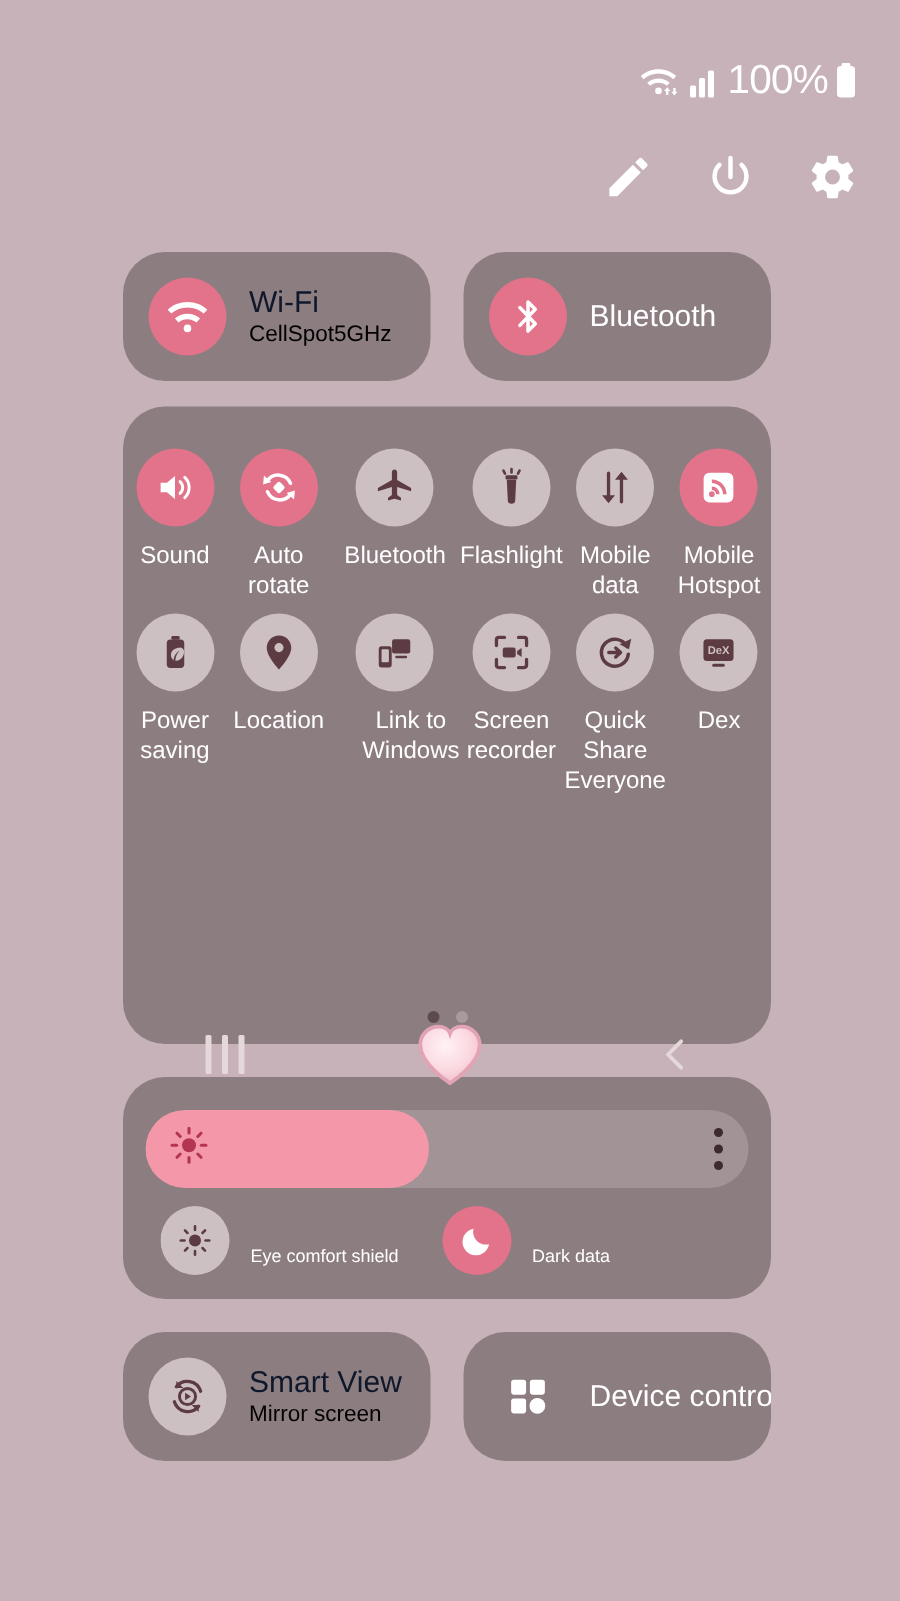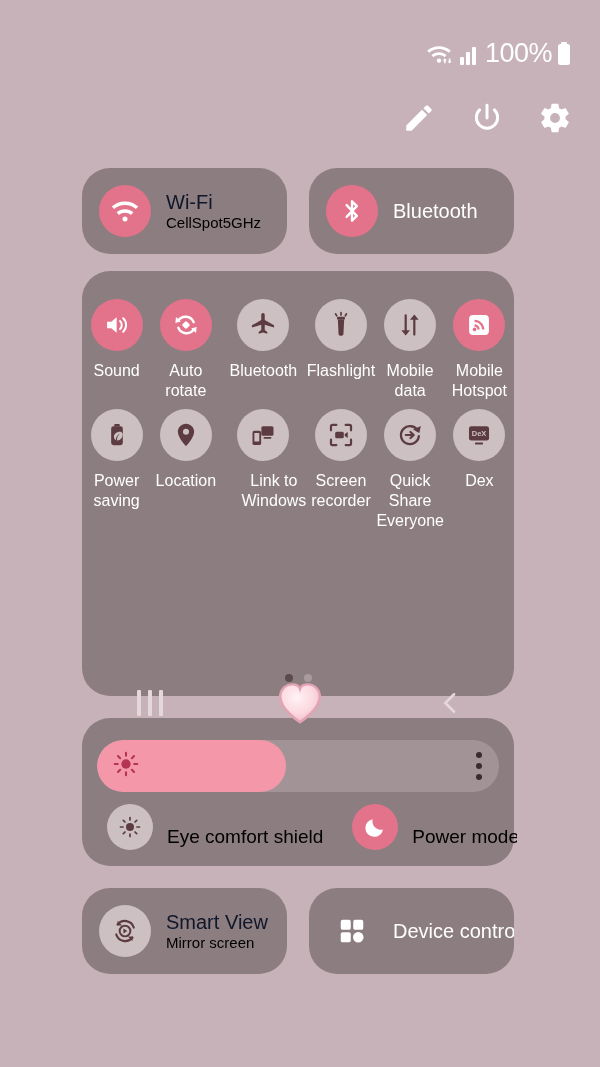--- a/index.html
+++ b/index.html
@@ -74,21 +74,21 @@
     position: absolute; left: 15px; top: 22px; width: 402px; height: 52px;
     border-radius: 26px; background: #a29496; overflow: hidden;
   }
   .slider-fill { position: absolute; left: 0; top: 0; bottom: 0; border-radius: 26px; background: #f497a9; }
   .slider-sun { position: absolute; left: 16px; top: 50%; transform: translateY(-50%); }
   .slider-kebab { position: absolute; right: 17px; top: 50%; transform: translateY(-50%); display: flex; flex-direction: column; gap: 5px; }
   .slider-kebab i { width: 6px; height: 6px; border-radius: 50%; background: #3c2a2e; display: block; }
   .toggle-row { position: absolute; left: 25px; top: 86px; display: flex; align-items: center; gap: 0; width: 410px; overflow: hidden; }
   .mini-toggle { display: flex; align-items: center; gap: 14px; }
   .mini-toggle .circ { width: 46px; height: 46px; }
-  .mini-label { font-size: 19px; color: #000000; white-space: nowrap; margin-top: 19px; }
+  .mini-label { font-size: 12px; color: #ffffff; white-space: nowrap; margin-top: 19px; }
   .toggle-gap { width: 29px; flex: 0 0 auto; }
 
   
   .bottom-row { position: absolute; left: 82px; top: 888px; display: flex; gap: 22px; }
 
   
   .navbar { position: absolute; left: 0; right: 0; bottom: 10px; height: 70px; display: flex; align-items: center; justify-content: space-between; padding: 0 120px; }
   .nav-btn { display: flex; align-items: center; justify-content: center; width: 60px; height: 60px; }
   .recents { display: flex; gap: 7px; }
   .recents i { width: 4px; height: 26px; background: #e4d8da; display: block; border-radius: 1px; }
@@ -359,21 +359,21 @@
       </div>
 
       <span class="toggle-gap"></span>
 
       <div class="mini-toggle">
         <div class="circ on">
           <svg width="24" height="24" viewBox="0 0 24 24">
               <path fill="#fff" d="M20 14.5A8.6 8.6 0 0 1 9.6 4.2 8.9 8.9 0 1 0 20 14.5z"></path>
             </svg>
         </div>
-        <span class="mini-label">Power mode</span>
+        <span class="mini-label">Dark data</span>
       </div>
     </div>
   </div>
 
   <div class="bottom-row">
 
     <div class="pill">
       <div class="circ off">
         <svg width="28" height="28" viewBox="0 0 24 24">
             <path fill="none" stroke="#5c3c42" stroke-width="1.9" stroke-linecap="round" d="M19.5 9A8 8 0 0 0 5.6 6.4"></path>

